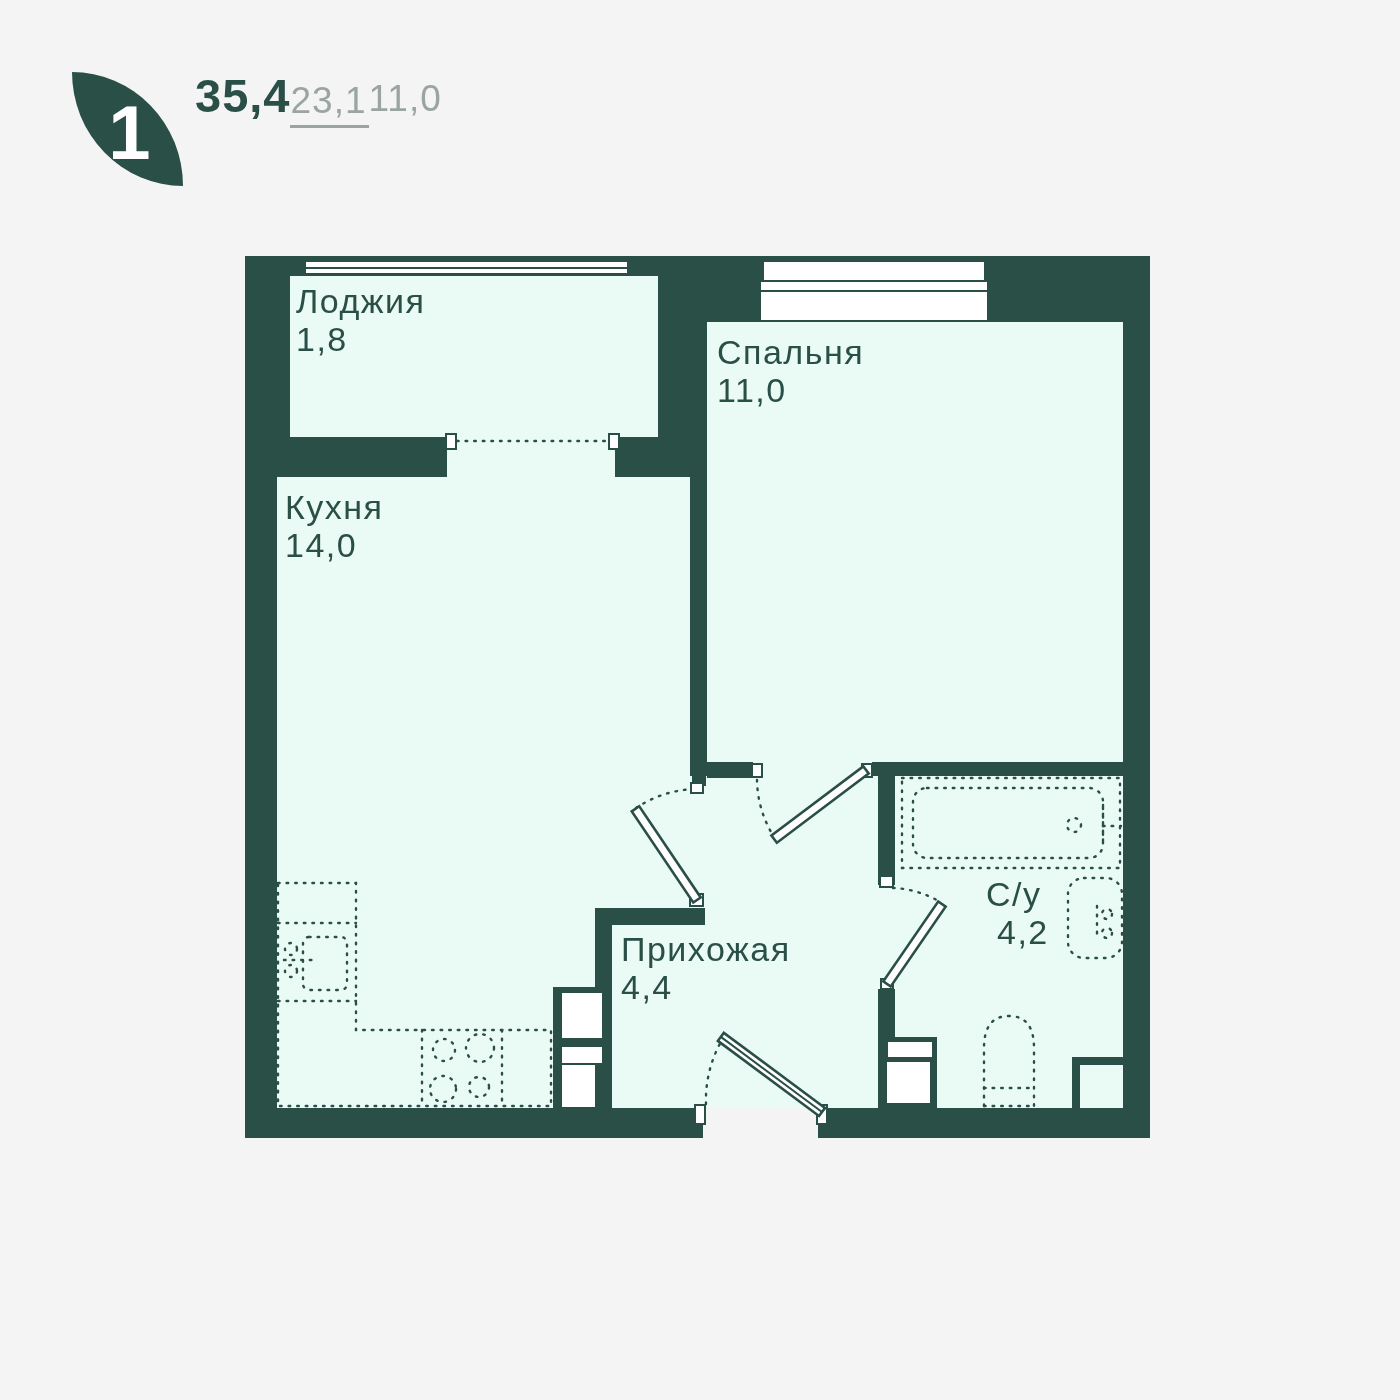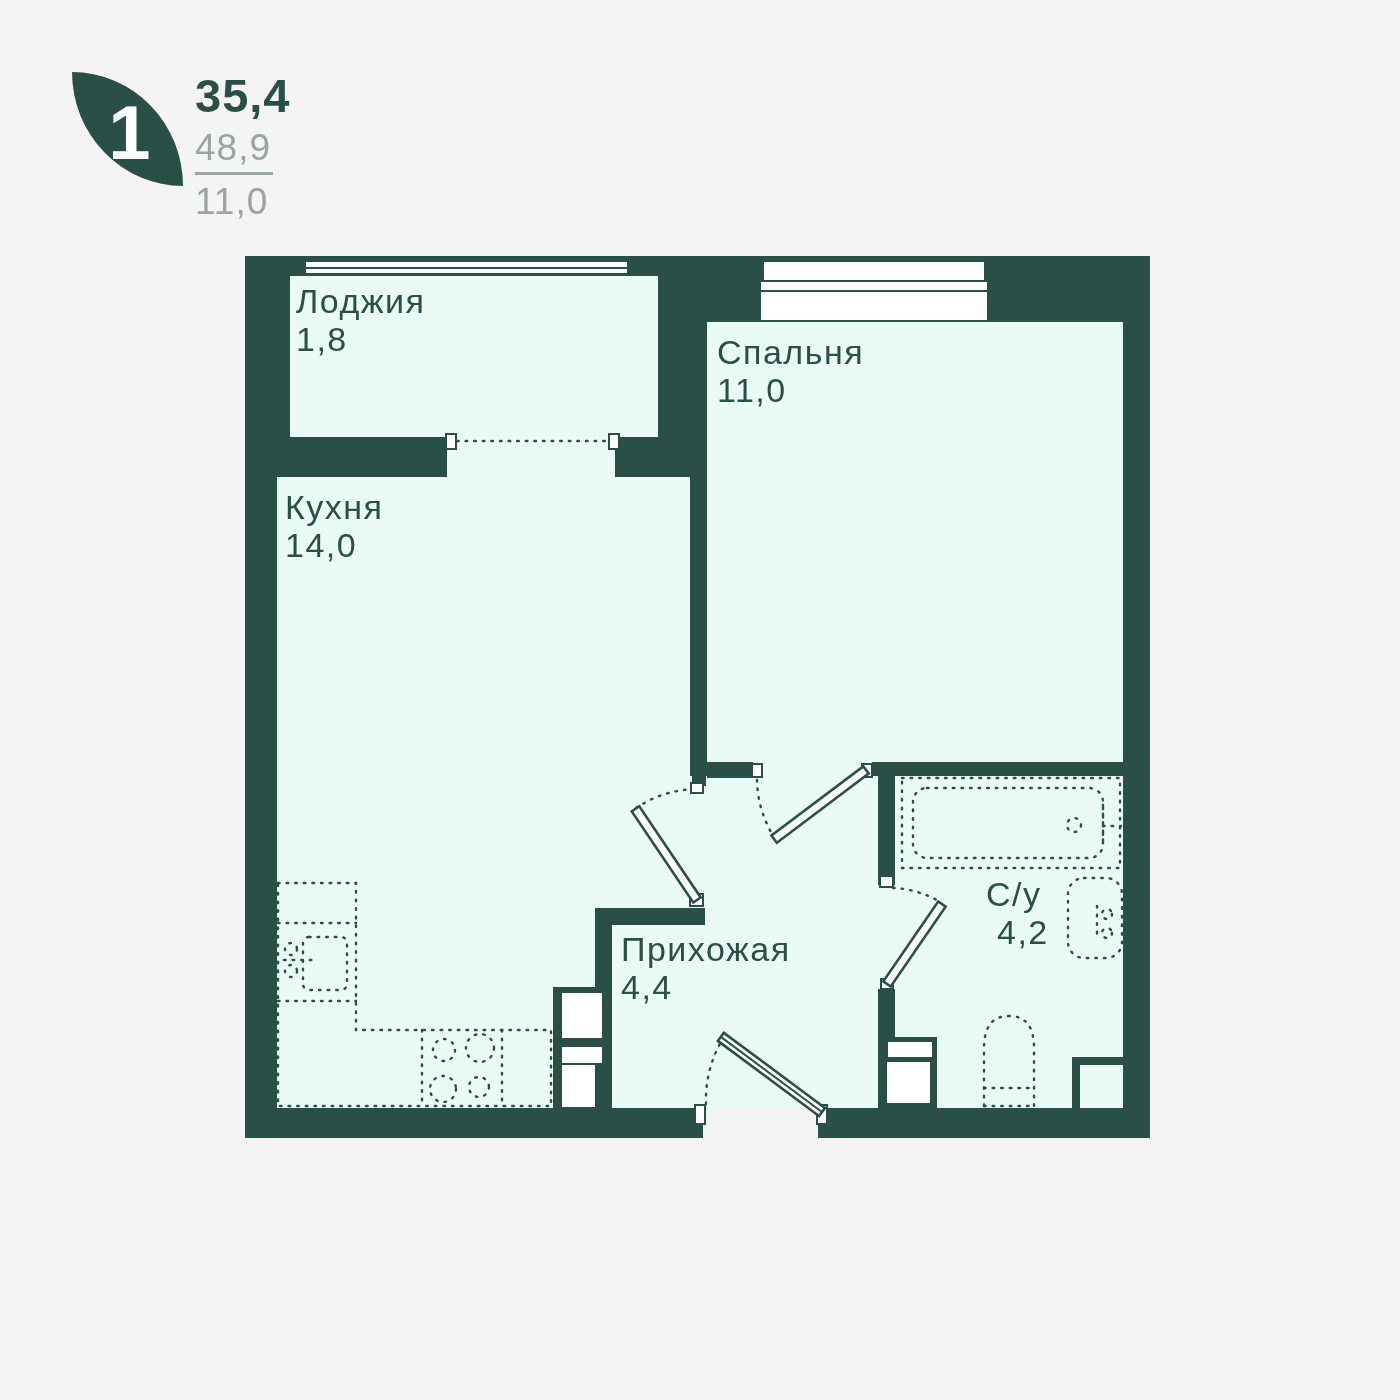--- a/index.html
+++ b/index.html
@@ -16,21 +16,21 @@
   .leaf{
     width:111px;height:114px;
     background:#2a4f47;
     border-radius:0 100% 0 100%;
     display:flex;align-items:center;justify-content:center;
   }
   .leaf-num{
     color:#ffffff;font-size:76px;font-weight:700;line-height:1;
     transform:translate(2px,4px);
   }
-  .areas{margin-left:12px;display:flex;flex-direction:column;align-items:flex-start;}
+  .areas{margin-left:12px;display:flex;flex-direction:row;align-items:flex-start;}
   .area-total{font-size:47px;font-weight:700;color:#2a4f47;line-height:1.0;letter-spacing:1px;}
   .area-living{
     font-size:37px;color:#9aa5a1;line-height:1.1;margin-top:9px;letter-spacing:1px;
     border-bottom:3px solid #9aa5a1;padding:0 2px 3px 0;
   }
   .area-kitchen{font-size:37px;color:#9aa5a1;line-height:1.1;margin-top:7px;letter-spacing:1px;}
   
   svg{position:absolute;left:0;top:0;display:block;}
   .wall{fill:#2a4f47;}
   .room{fill:#eafaf4;}
@@ -46,21 +46,21 @@
 <body>
 
 <div class="page">
 
   <div class="unit-header">
     <div class="leaf">
       <span class="leaf-num">1</span>
     </div>
     <div class="areas">
       <div class="area-total">35,4</div>
-      <div class="area-living">48,9</div>
+      <div class="area-living">23,1</div>
       <div class="area-kitchen">11,0</div>
     </div>
   </div>
 
   <svg width="1400" height="1400" viewBox="0 0 1400 1400">
 
     <rect class="wall" x="245" y="256" width="905" height="882"></rect>
 
     <rect class="room" x="290" y="276" width="368" height="161"></rect>
     <rect class="room" x="447" y="437" width="168" height="41"></rect>

